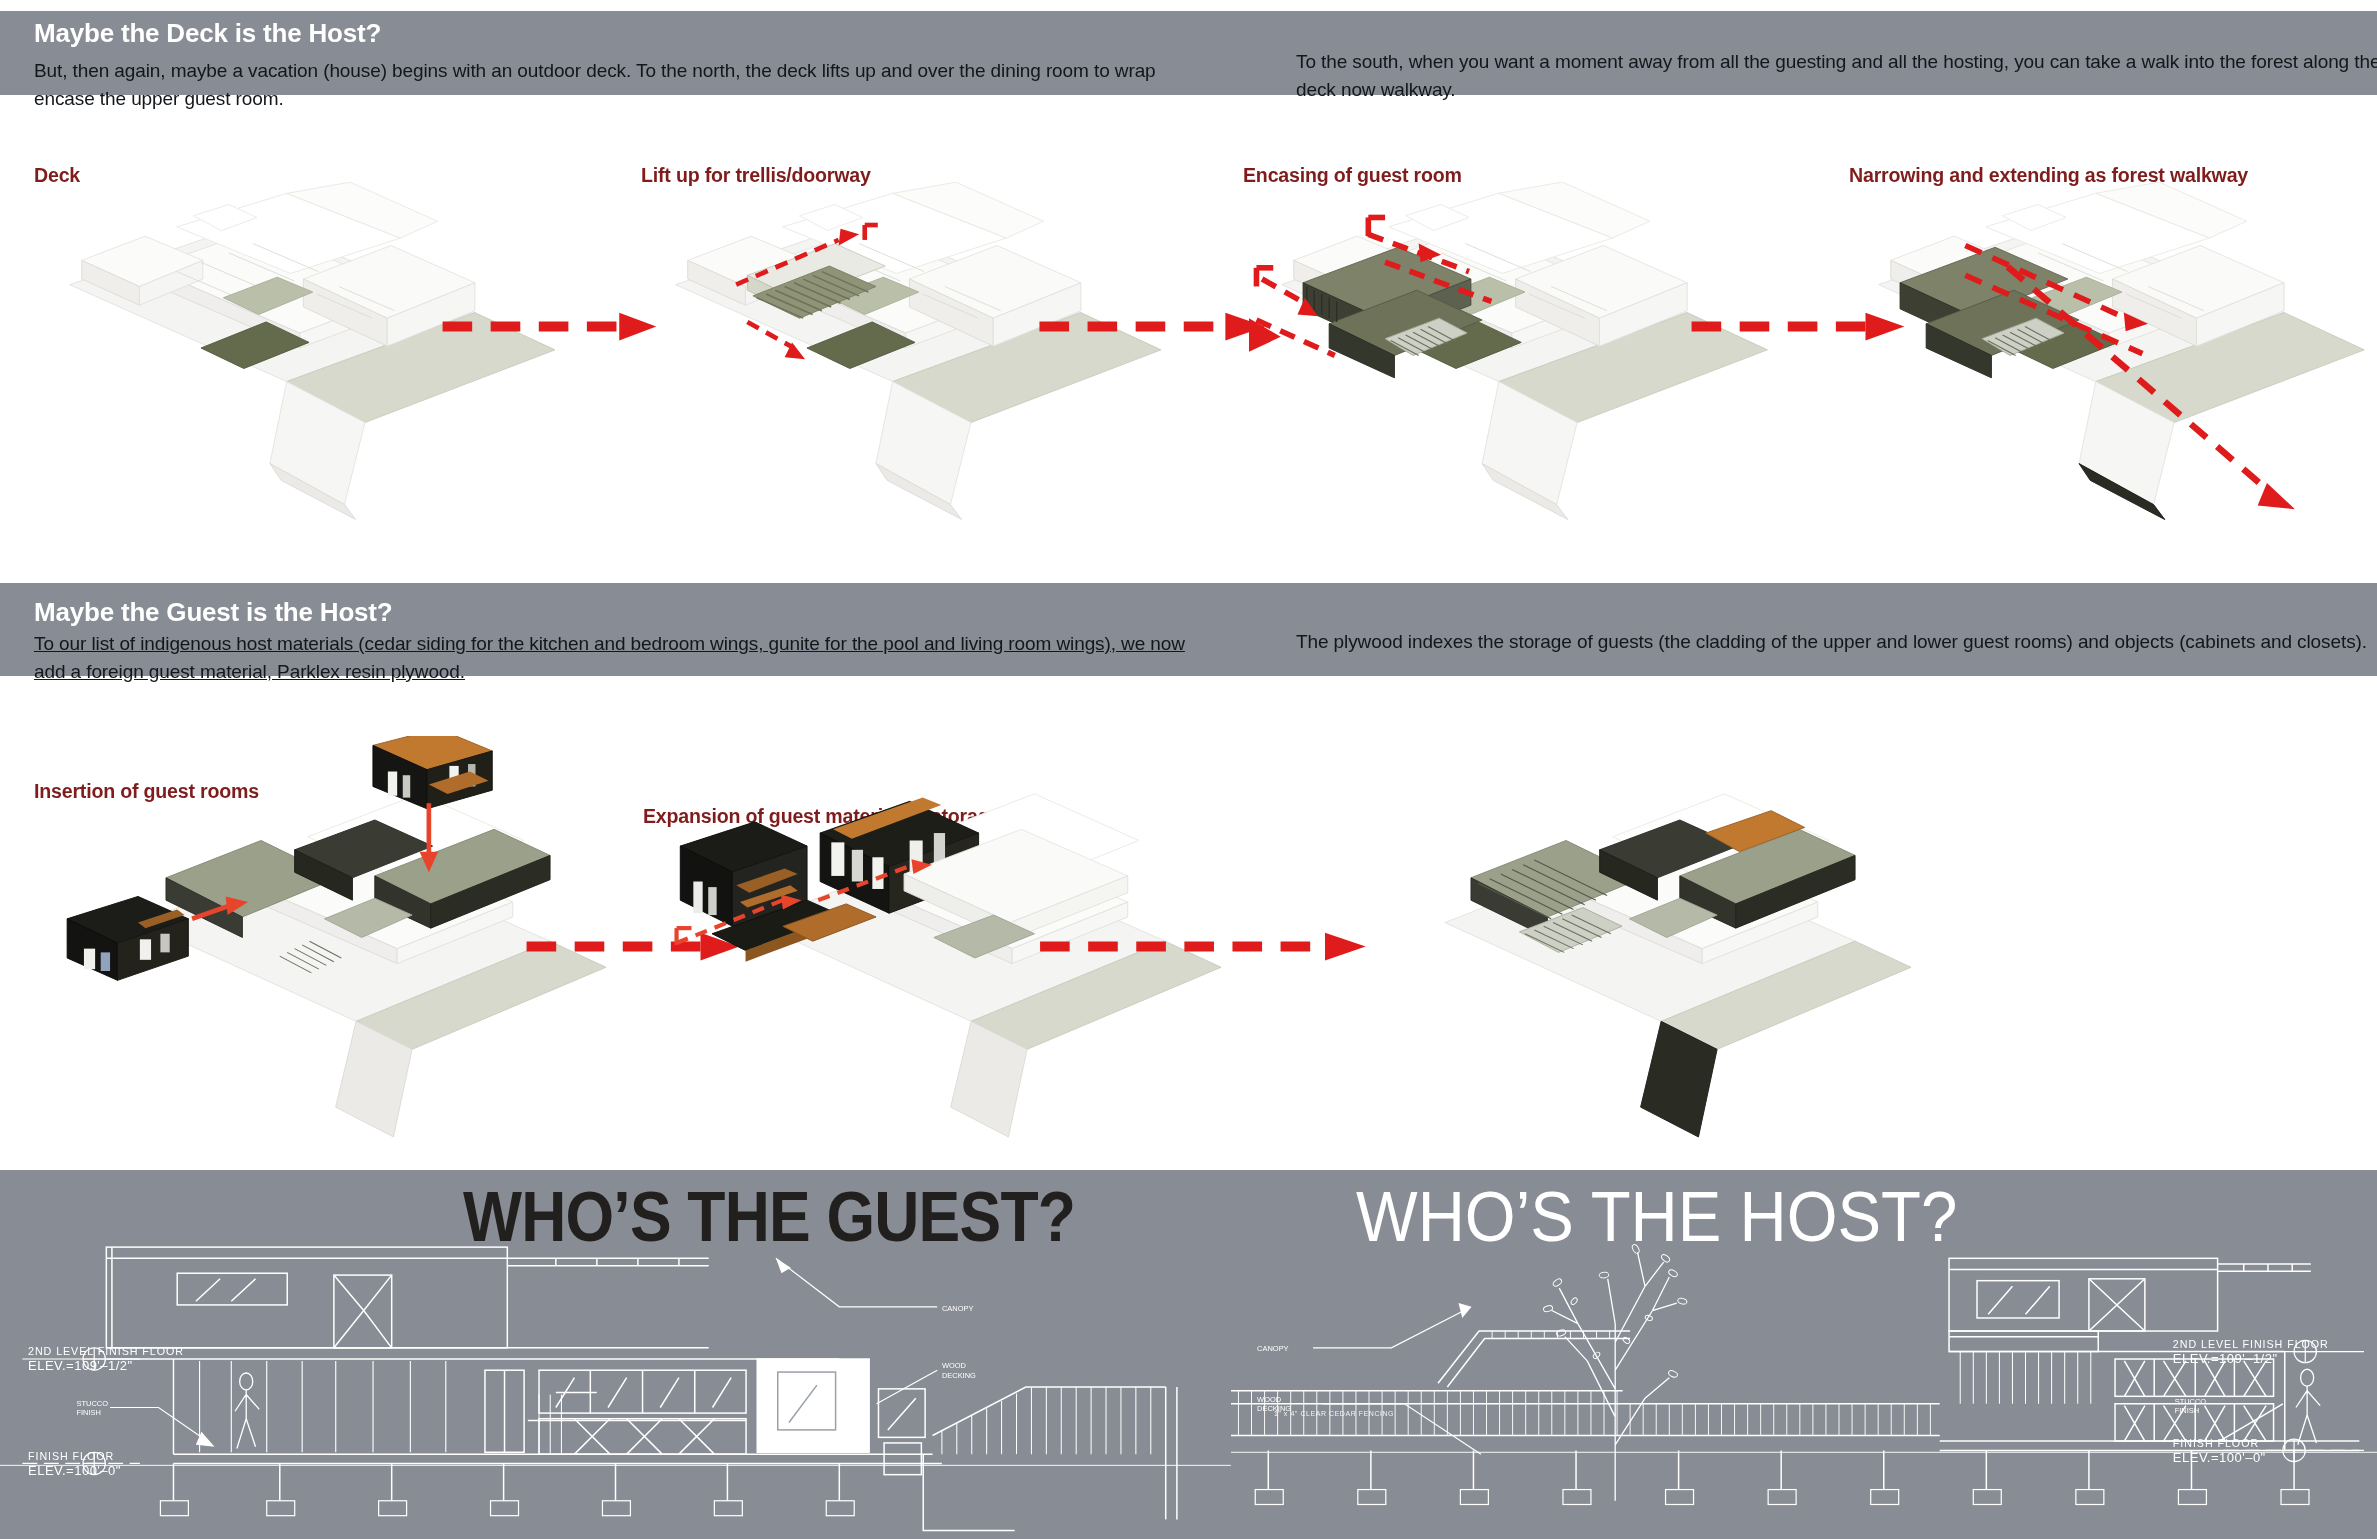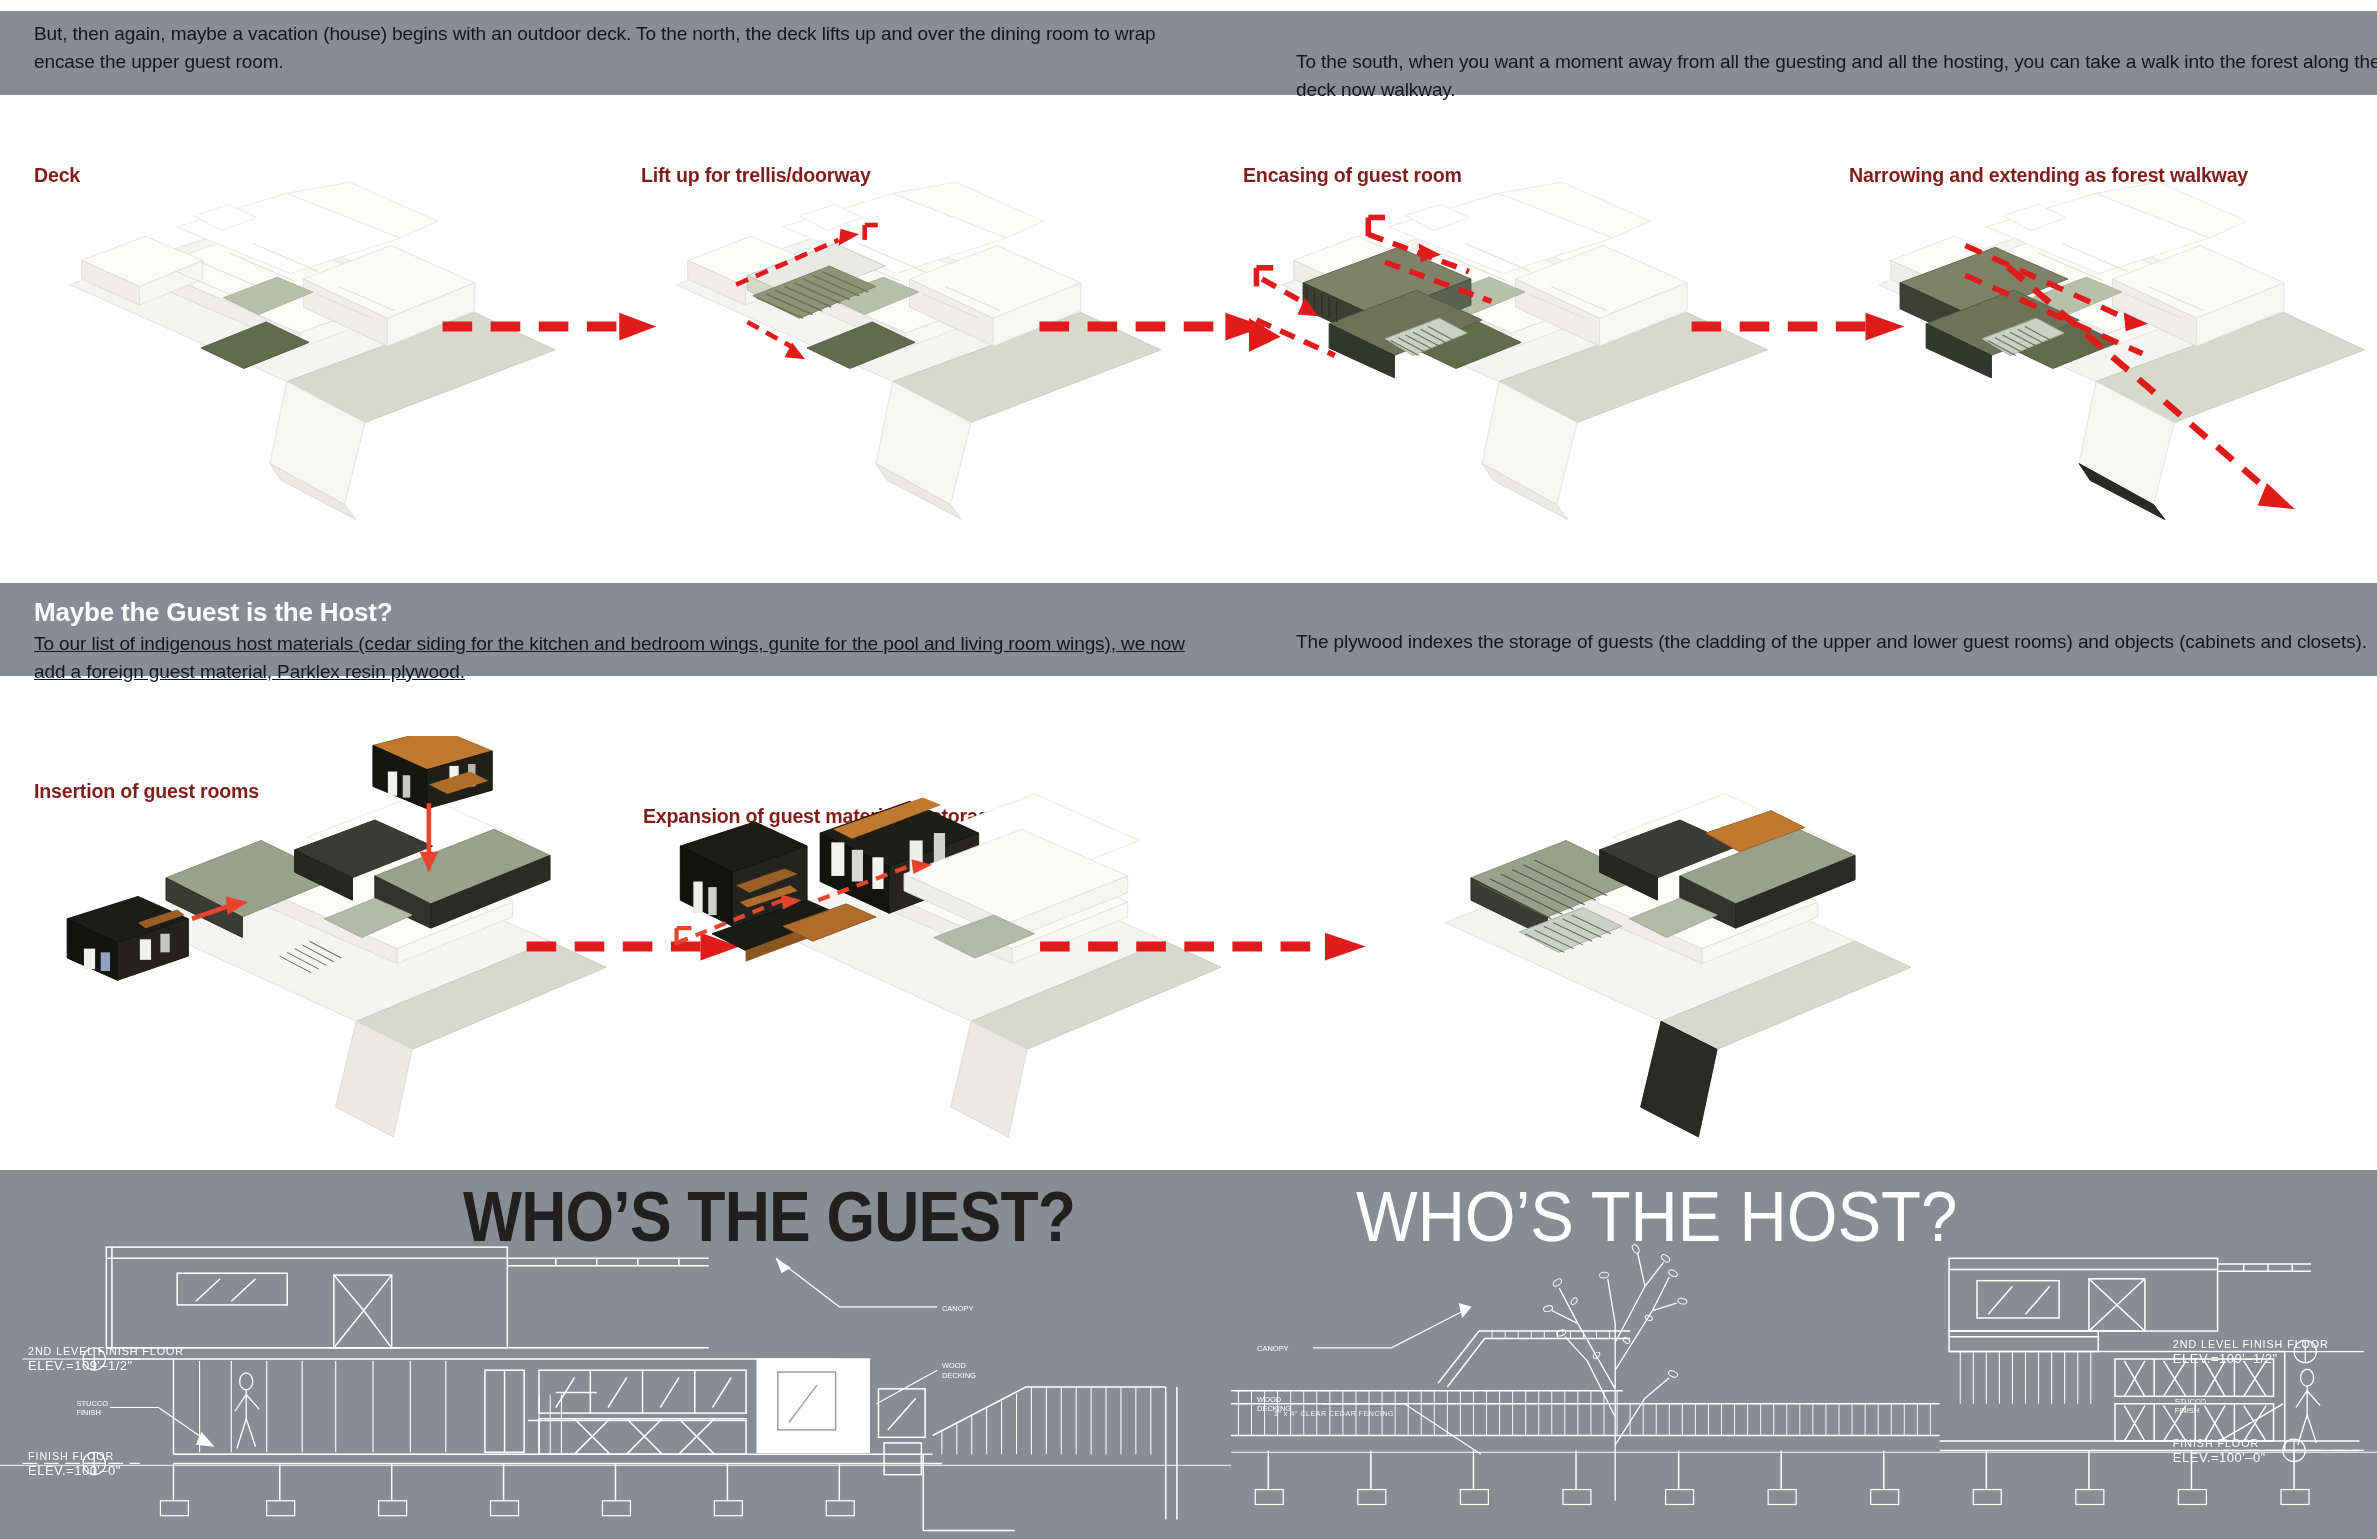--- a/index.html
+++ b/index.html
@@ -50,20 +50,21 @@
                transform:scaleX(0.92); transform-origin:left top; }
 </style>
 </head>
 <body>
 
 <div class="board">
 
   <div class="band" id="band1">
     <div class="band-inner">
       <div class="col-l">
+        <h2>Maybe the Deck is the Host?</h2>
         <p>But, then again, maybe a vacation (house) begins with an outdoor deck.  To the north, the deck lifts up and over the dining room to wrap encase the upper guest room.</p>
       </div>
       <div class="col-r">
         <p>To the south, when you want a moment away from all the guesting and all the hosting, you can take a walk into the forest along the deck now walkway.</p>
       </div>
     </div>
   </div>
 
   <div class="steplabel" style="left:34px;  top:164px;">Deck</div>
   <div class="steplabel" style="left:641px; top:164px;">Lift up for trellis/doorway</div>

